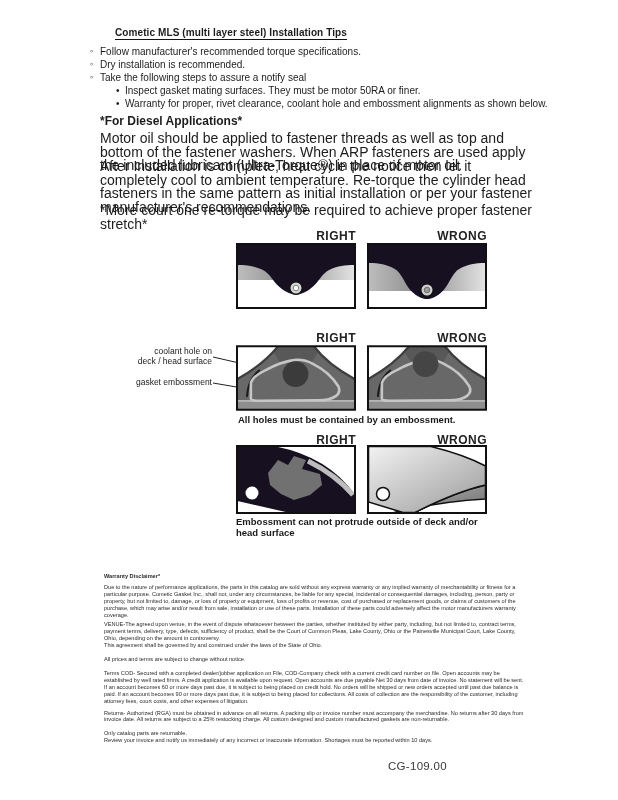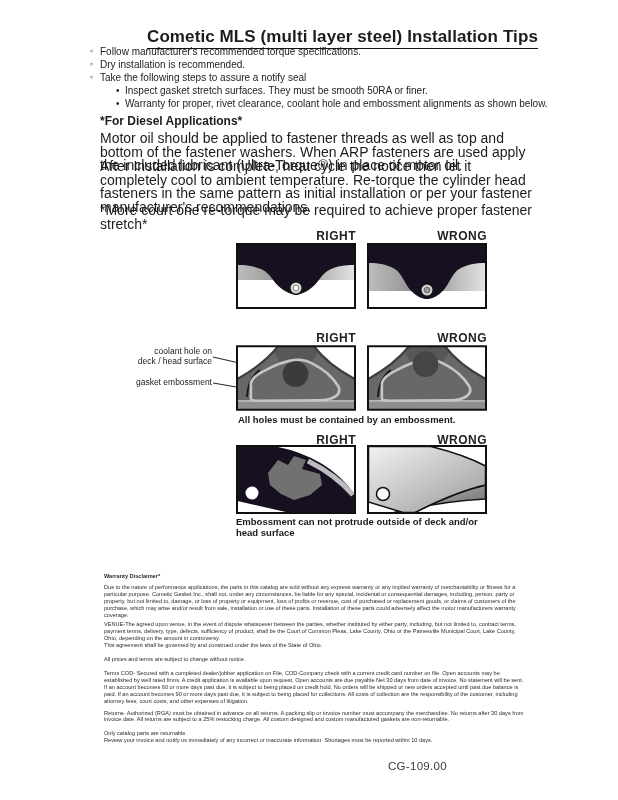--- a/index.html
+++ b/index.html
@@ -1,20 +1,20 @@
 <!DOCTYPE html>
 <html style="--ink: #1c1c1c; --paper: #ffffff; --diagram-black: #171020; --diagram-gray: #686868;"><head>
 <meta charset="utf-8">
 <style>
   html,body{margin:0;padding:0;background:#ffffff;}
   .page{position:relative;width:618px;height:800px;background:var(--paper,#ffffff);
         font-family:"Liberation Sans",sans-serif;color:var(--ink,#1c1c1c);overflow:hidden;}
   .abs{position:absolute;}
-  .title{left:115px;top:27px;font-size:17px;font-weight:bold;letter-spacing:.1px;
-         border-bottom:1.6px solid #141414;padding-bottom:1px;margin-left:32px;}
+  .title{left:115px;top:27px;font-size:10px;font-weight:bold;letter-spacing:.1px;
+         border-bottom:1.6px solid #141414;padding-bottom:1px;}
   .tips{left:90px;top:45px;width:490px;font-size:10px;line-height:13px;}
   .bullet-row{display:flex;}
   .bullet-row .mk{flex:none;width:10px;font-size:9px;}
   .sub{margin-left:26px;}
   .sub .mk{font-size:10px;width:9px;}
   .diesel-h{left:100px;top:114px;font-size:12px;font-weight:bold;}
   .para{font-size:14px;line-height:13.5px;width:440px;left:100px;}
   .p1{top:132px;} .p2{top:160px;} .p3{top:204px;}
   .dg-label{width:120px;text-align:right;font-size:12px;font-weight:600;letter-spacing:.5px;color:#222;}
   .dg-caption{font-size:9.5px;font-weight:700;color:#1a1a1a;line-height:10.5px;}
@@ -60,21 +60,21 @@
     <div class="bullet-row">
       <span class="mk">◦</span>
       <span>Dry installation is recommended.</span>
     </div>
     <div class="bullet-row">
       <span class="mk">◦</span>
       <span>Take the following steps to assure a notify seal</span>
     </div>
     <div class="bullet-row sub">
       <span class="mk">•</span>
-      <span>Inspect gasket stretch surfaces.  They must be smooth 50RA or finer.</span>
+      <span>Inspect gasket mating surfaces.  They must be motor 50RA or finer.</span>
     </div>
     <div class="bullet-row sub">
       <span class="mk">•</span>
       <span>Warranty for proper, rivet clearance, coolant hole and embossment alignments as shown below.</span>
     </div>
   </div>
 
   <div class="abs diesel-h">*For Diesel Applications*</div>
   <div class="abs para p1">Motor oil should be applied to fastener threads as well as top and bottom of the fastener washers. When ARP fasteners are used apply the included lubricant (Ultra-Torque®) in place of motor oil.</div>
   <div class="abs para p2">After Installation is complete, heat cycle the notice then let it completely cool to ambient temperature. Re-torque the cylinder head fasteners in the same pattern as initial installation or per your fastener manufacturer's recommendations.</div>

